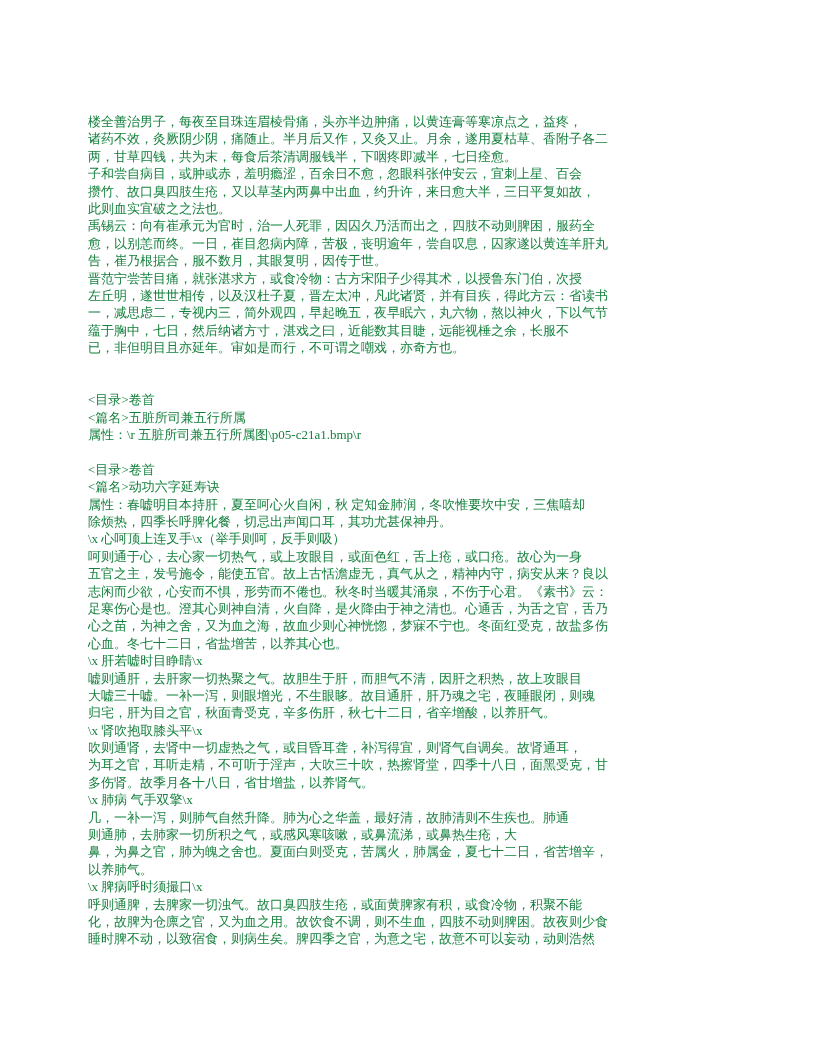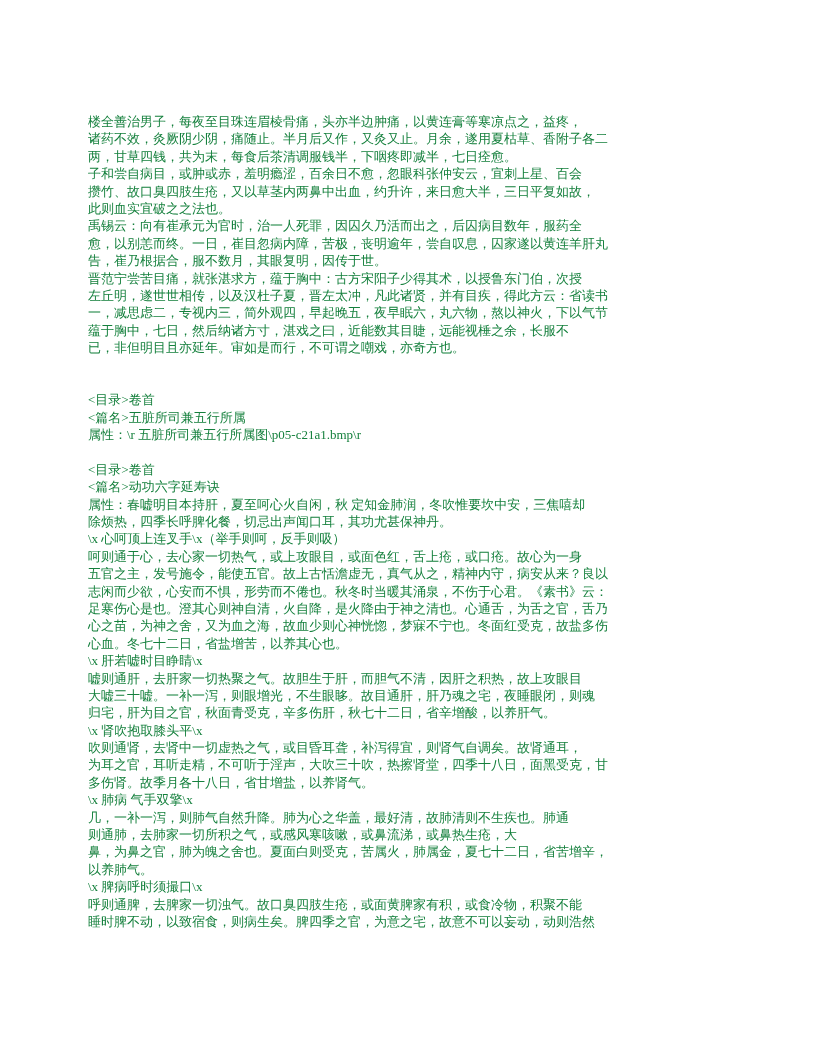--- a/index.html
+++ b/index.html
@@ -36,24 +36,24 @@
 <body>
 
 <div class="page">
   <div class="doc">
       <div class="doc-line">楼全善治男子，每夜至目珠连眉棱骨痛，头亦半边肿痛，以黄连膏等寒凉点之，益疼，</div>
       <div class="doc-line">诸药不效，灸厥阴少阴，痛随止。半月后又作，又灸又止。月余，遂用夏枯草、香附子各二</div>
       <div class="doc-line">两，甘草四钱，共为末，每食后茶清调服钱半，下咽疼即减半，七日痊愈。</div>
       <div class="doc-line">子和尝自病目，或肿或赤，羞明瘾涩，百余日不愈，忽眼科张仲安云，宜刺上星、百会</div>
       <div class="doc-line">攒竹、故口臭四肢生疮，又以草茎内两鼻中出血，约升许，来日愈大半，三日平复如故，</div>
       <div class="doc-line">此则血实宜破之之法也。</div>
-      <div class="doc-line">禹锡云：向有崔承元为官时，治一人死罪，因囚久乃活而出之，后囚病目数年，服药全</div>
+      <div class="doc-line">禹锡云：向有崔承元为官时，治一人死罪，因囚久乃活而出之，四肢不动则脾困，服药全</div>
       <div class="doc-line">愈，以别恙而终。一日，崔目忽病内障，苦极，丧明逾年，尝自叹息，囚家遂以黄连羊肝丸</div>
       <div class="doc-line">告，崔乃根据合，服不数月，其眼复明，因传于世。</div>
-      <div class="doc-line">晋范宁尝苦目痛，就张湛求方，蕴于胸中：古方宋阳子少得其术，以授鲁东门伯，次授</div>
+      <div class="doc-line">晋范宁尝苦目痛，就张湛求方，或食冷物：古方宋阳子少得其术，以授鲁东门伯，次授</div>
       <div class="doc-line">左丘明，遂世世相传，以及汉杜子夏，晋左太冲，凡此诸贤，并有目疾，得此方云：省读书</div>
       <div class="doc-line">一，减思虑二，专视内三，简外观四，早起晚五，夜早眠六，丸六物，熬以神火，下以气节</div>
       <div class="doc-line">蕴于胸中，七日，然后纳诸方寸，湛戏之曰，近能数其目睫，远能视棰之余，长服不</div>
       <div class="doc-line">已，非但明目且亦延年。审如是而行，不可谓之嘲戏，亦奇方也。</div>
       <div class="doc-line">&nbsp;</div>
       <div class="doc-line">&nbsp;</div>
       <div class="doc-line">&lt;目录&gt;卷首</div>
       <div class="doc-line">&lt;篇名&gt;五脏所司兼五行所属</div>
       <div class="doc-line">属性：\r 五脏所司兼五行所属图\p05-c21a1.bmp\r</div>
       <div class="doc-line">&nbsp;</div>
@@ -76,15 +76,16 @@
       <div class="doc-line">吹则通肾，去肾中一切虚热之气，或目昏耳聋，补泻得宜，则肾气自调矣。故肾通耳，</div>
       <div class="doc-line">为耳之官，耳听走精，不可听于淫声，大吹三十吹，热擦肾堂，四季十八日，面黑受克，甘</div>
       <div class="doc-line">多伤肾。故季月各十八日，省甘增盐，以养肾气。</div>
       <div class="doc-line">\x 肺病 气手双擎\x</div>
       <div class="doc-line">几，一补一泻，则肺气自然升降。肺为心之华盖，最好清，故肺清则不生疾也。肺通</div>
       <div class="doc-line">则通肺，去肺家一切所积之气，或感风寒咳嗽，或鼻流涕，或鼻热生疮，大</div>
       <div class="doc-line">鼻，为鼻之官，肺为魄之舍也。夏面白则受克，苦属火，肺属金，夏七十二日，省苦增辛，</div>
       <div class="doc-line">以养肺气。</div>
       <div class="doc-line">\x 脾病呼时须撮口\x</div>
       <div class="doc-line">呼则通脾，去脾家一切浊气。故口臭四肢生疮，或面黄脾家有积，或食冷物，积聚不能</div>
+      <div class="doc-line">化，故脾为仓廪之官，又为血之用。故饮食不调，则不生血，四肢不动则脾困。故夜则少食</div>
       <div class="doc-line">睡时脾不动，以致宿食，则病生矣。脾四季之官，为意之宅，故意不可以妄动，动则浩然</div>
     </div>
 </div>
 
 </body></html>

